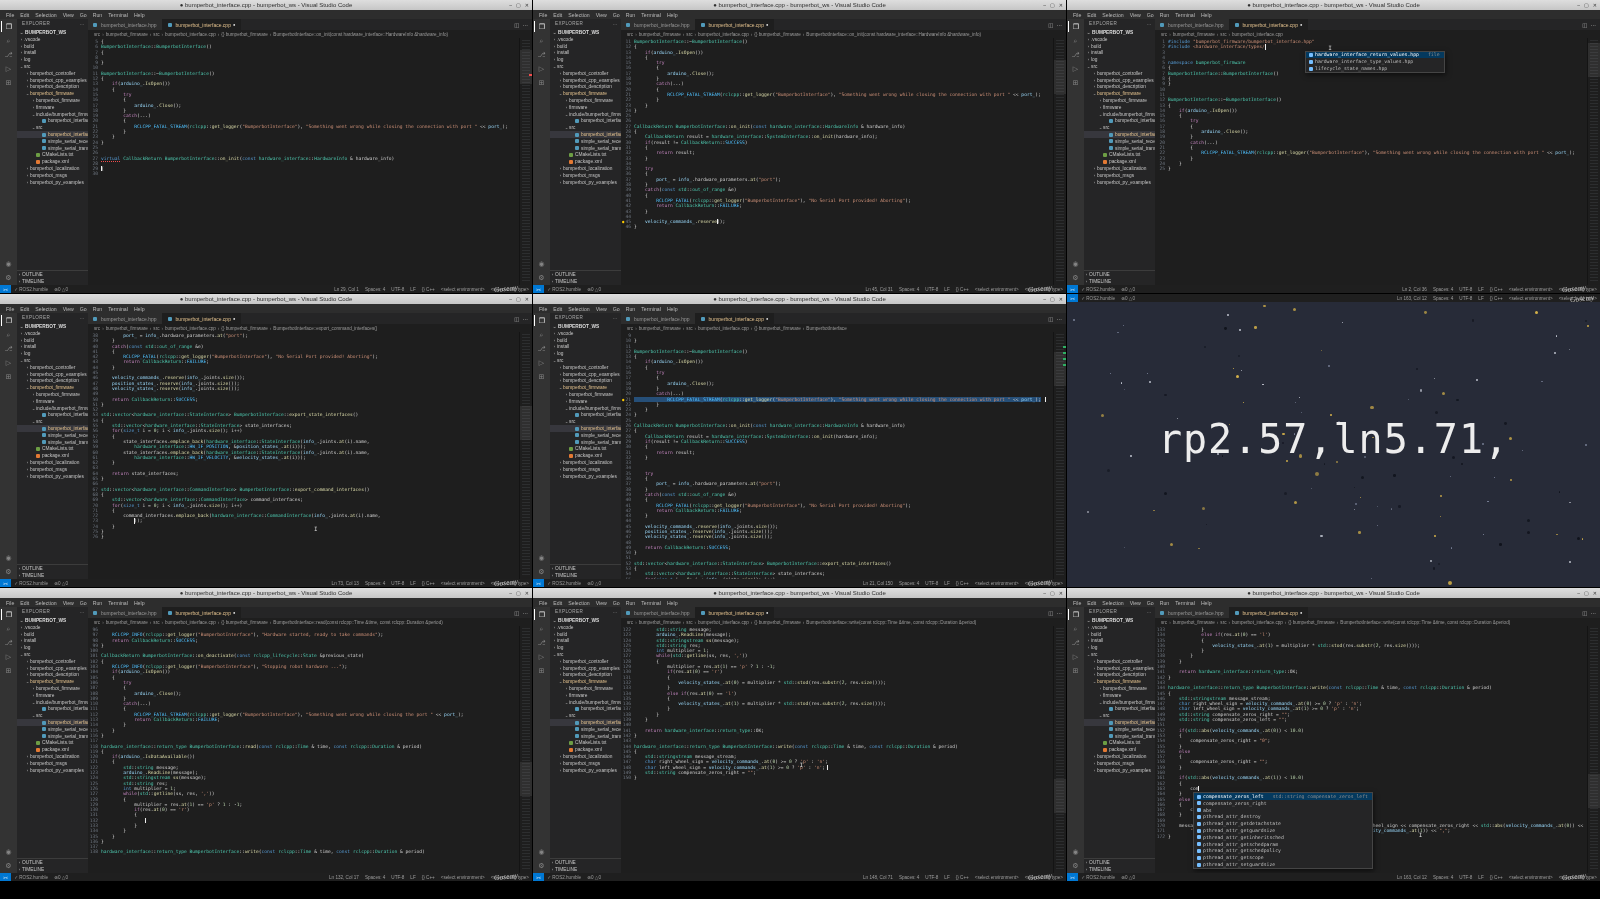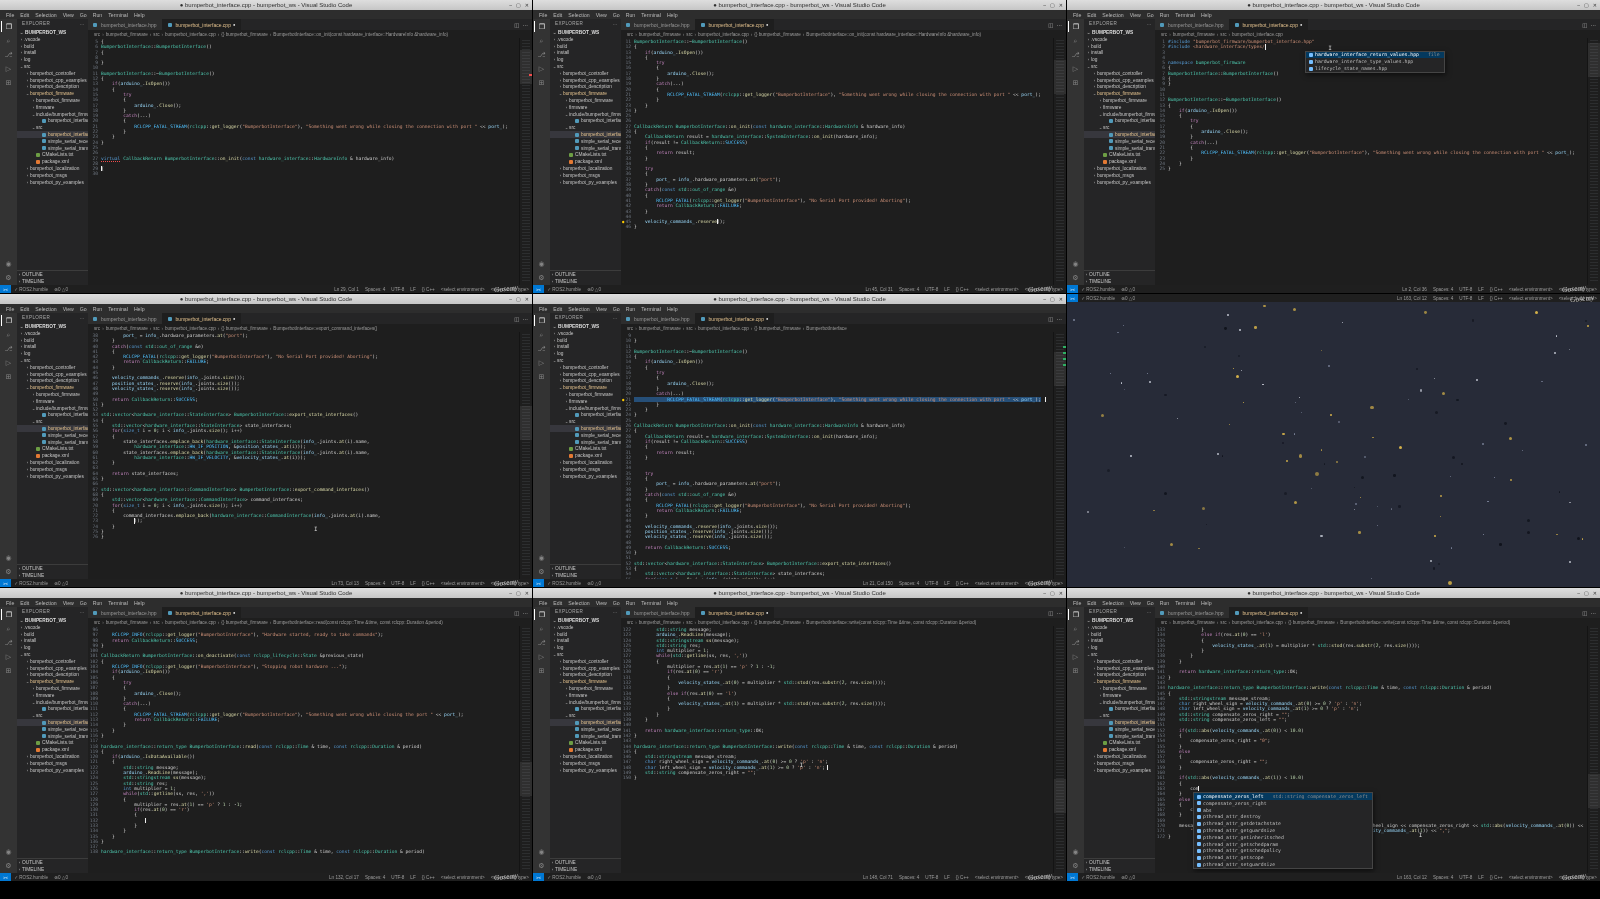--- a/index.html
+++ b/index.html
@@ -1382,20 +1382,21 @@
         <div class="sdot" style="left: 349.3px; top: 65.8px; width: 2.2px; height: 2.2px; background: rgb(16, 19, 28); opacity: 0.79;"></div>
         <div class="sdot" style="left: 216.7px; top: 189.8px; width: 3.1px; height: 3.1px; background: rgb(16, 19, 28); opacity: 0.59;"></div>
         <div class="sdot" style="left: 102.6px; top: 241px; width: 3.4px; height: 3.4px; background: rgb(217, 181, 74); opacity: 0.69;"></div>
         <div class="sdot" style="left: 340.8px; top: 96.8px; width: 1.1px; height: 1.1px; background: rgb(136, 144, 168); opacity: 0.62;"></div>
         <div class="sdot" style="left: 248.3px; top: 170.1px; width: 3.9px; height: 3.9px; background: rgb(217, 181, 74); opacity: 0.58;"></div>
         <div class="sdot" style="left: 331.9px; top: 143.8px; width: 3.4px; height: 3.4px; background: rgb(217, 181, 74); opacity: 0.97;"></div>
         <div class="sdot" style="left: 357.1px; top: 9px; width: 2.8px; height: 2.8px; background: rgb(217, 181, 74); opacity: 0.65;"></div>
         <div class="sdot" style="left: 161.9px; top: 121.8px; width: 1.3px; height: 1.3px; background: rgb(217, 181, 74); opacity: 0.77;"></div>
         <div class="sdot" style="left: 365.5px; top: 265.2px; width: 2.7px; height: 2.7px; background: rgb(16, 19, 28); opacity: 0.76;"></div>
         <div class="sdot" style="left: 187.4px; top: 24.2px; width: 2.7px; height: 2.7px; background: rgb(217, 181, 74); opacity: 0.83;"></div>
+        <div class="star-text">rp2.57,ln5.71,</div>
       </div>
     </div>
     <div class="frame" style="left: 0px; top: 588px; width: 532px; height: 293px;">
       <div class="titlebar">
         <span>● bumperbot_interface.cpp - bumperbot_ws - Visual Studio Code</span>
         <div class="controls">
           <span>–</span>
           <span>▢</span>
           <span>✕</span>
         </div>

